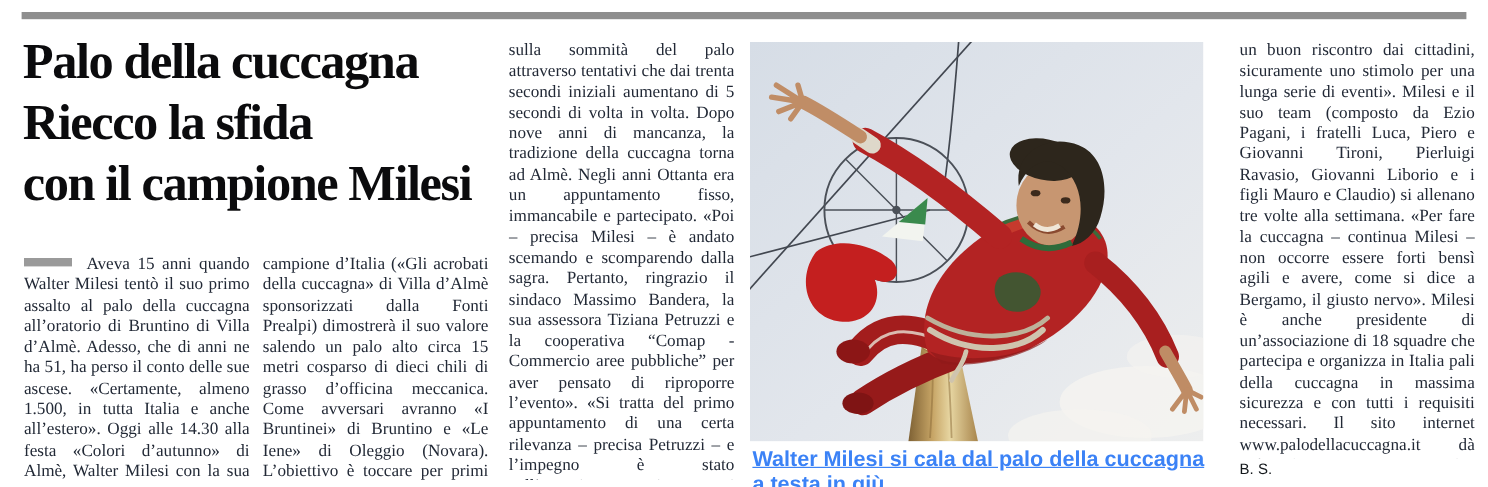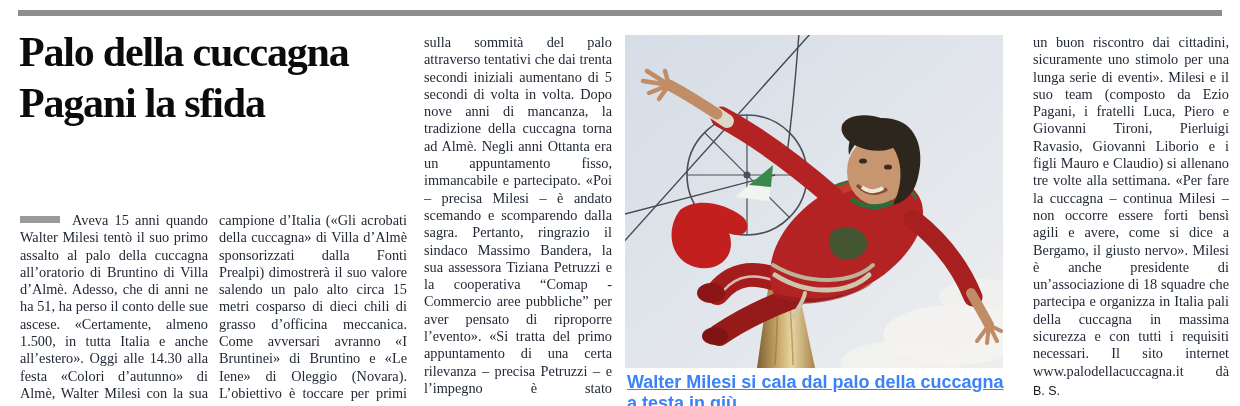--- a/index.html
+++ b/index.html
@@ -28,21 +28,22 @@
 </style>
 </head>
 <body>
 
 <div class="page">
 
   <div class="toprule"></div>
 
   <div class="headline">
     <div>Palo della cuccagna</div>
-    <div>Pagani la sfida</div>
+    <div>Riecco la sfida</div>
+    <div>con il campione Milesi</div>
   </div>
 
   <div class="col col-1"><span class="lead-marker"></span><span>Aveva 15 anni quando Walter Milesi tentò il suo primo assalto al palo della cuccagna all’oratorio di Bruntino di Villa d’Almè. Adesso, che di anni ne ha 51, ha perso il conto delle sue ascese. «Certamente, almeno 1.500, in tutta Italia e anche all’estero». Oggi alle 14.30 alla festa «Colori d’autunno» di Almè, Walter Milesi con la sua squadra</span></div>
 
   <div class="col col-2"><span>campione d’Italia («Gli acrobati della cuccagna» di Villa d’Almè sponsorizzati dalla Fonti Prealpi) dimostrerà il suo valore salendo un palo alto circa 15 metri cosparso di dieci chili di grasso d’officina meccanica. Come avversari avranno «I Bruntinei» di Bruntino e «Le Iene» di Oleggio (Novara). L’obiettivo è toccare per primi un prosciutto posto</span></div>
 
   <div class="col col-3"><span>sulla sommità del palo attraverso tentativi che dai trenta secondi iniziali aumentano di 5 secondi di volta in volta. Dopo nove anni di mancanza, la tradizione della cuccagna torna ad Almè. Negli anni Ottanta era un appuntamento fisso, immancabile e partecipato. «Poi – precisa Milesi – è andato scemando e scomparendo dalla sagra. Pertanto, ringrazio il sindaco Massimo Bandera, la sua assessora Tiziana Petruzzi e la cooperativa “Comap - Commercio aree pubbliche” per aver pensato di riproporre l’evento». «Si tratta del primo appuntamento di una certa rilevanza – precisa Petruzzi – e l’impegno è stato nell’organizzare ogni cosa nei minimi dettagli. Speriamo di ottenere</span></div>
 
   <div class="col col-4"><span>un buon riscontro dai cittadini, sicuramente uno stimolo per una lunga serie di eventi». Milesi e il suo team (composto da Ezio Pagani, i fratelli Luca, Piero e Giovanni Tironi, Pierluigi Ravasio, Giovanni Liborio e i figli Mauro e Claudio) si allenano tre volte alla settimana. «Per fare la cuccagna – continua Milesi – non occorre essere forti bensì agili e avere, come si dice a Bergamo, il giusto nervo». Milesi è anche presidente di un’associazione di 18 squadre che partecipa e organizza in Italia pali della cuccagna in massima sicurezza e con tutti i requisiti necessari. Il sito internet www.palodellacuccagna.it dà un’ampia panoramica dell’attività.</span></div>
 

